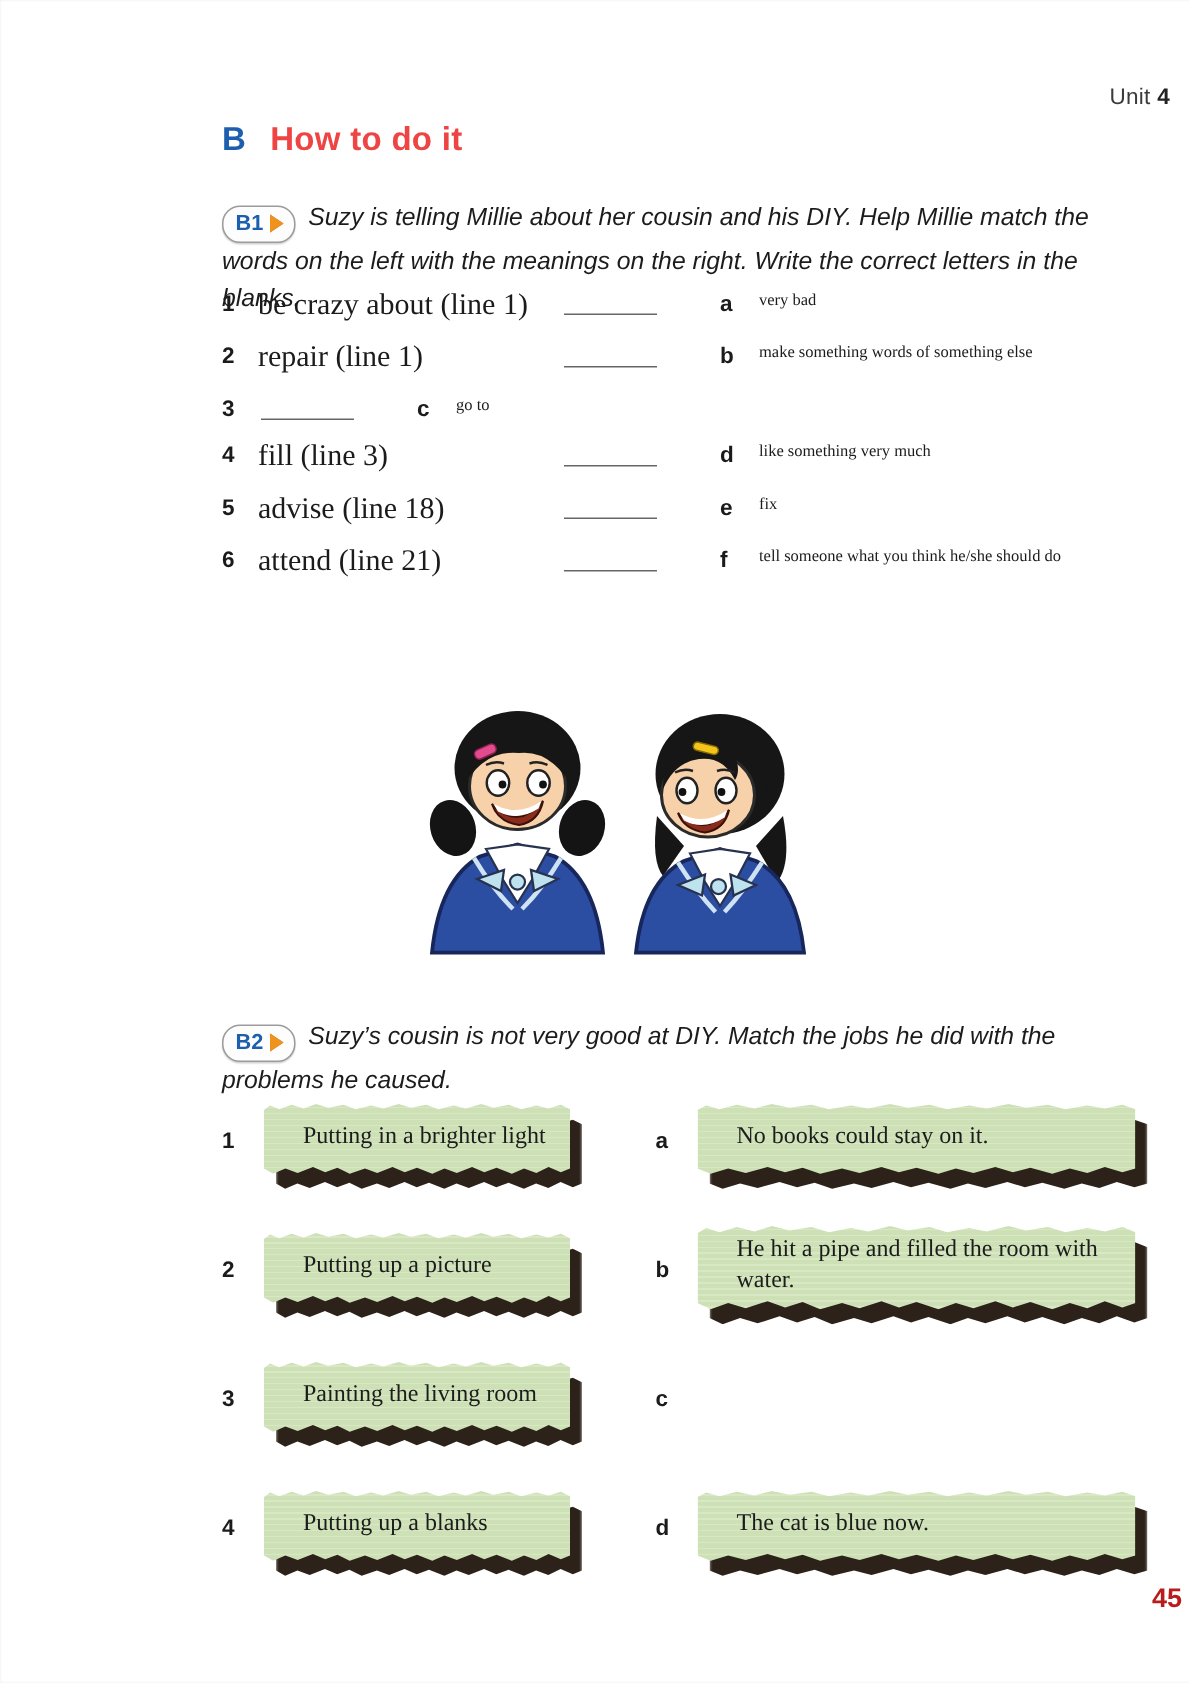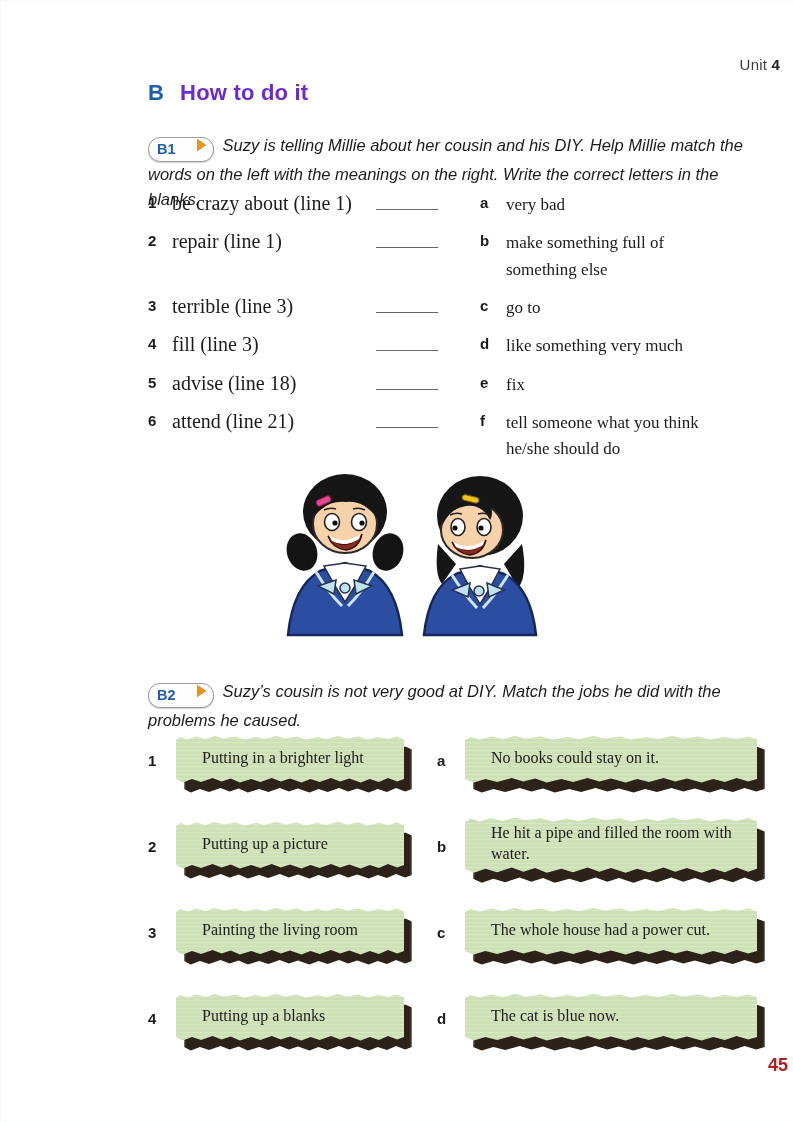--- a/index.html
+++ b/index.html
@@ -18,24 +18,24 @@
     position:absolute;top:56px;right:50px;
     font-size:15px;color:#3b3b3b;letter-spacing:.2px;
   }
   .unit-header .unit-num{font-weight:bold;color:#222;}
   .section-title{
     position:absolute;top:80px;left:148px;
     font-size:22px;font-weight:bold;display:flex;gap:16px;
     letter-spacing:.2px;
   }
   .sec-letter{color:#1d5fae;}
-  .sec-name{color:#6d28d9;}
+  .sec-name{color:#ef4444;}
   
   .badge{
-    display:inline-flex;align-items:flex-start;gap:21px;
+    display:inline-flex;align-items:center;gap:4px;
     border:1.5px solid #9b9b9b;border-radius:12px;
     background:#fdfdfd;
     padding:1px 7px 1px 8px;
     margin-right:9px;
     vertical-align:-3px;
     box-shadow:0 1px 1px rgba(0,0,0,.18);
   }
   .badge-label{color:#1d5fae;font-weight:bold;font-size:14.5px;font-style:normal;}
   .play-arrow{
     width:0;height:0;
@@ -63,33 +63,33 @@
     font-family:"Liberation Serif", serif;font-size:20px;
   }
   .m-blank{
     width:62px;flex:none;
     border-bottom:1.5px solid #666;
     height:17px;margin-left:2px;
   }
   .m-letter{width:26px;flex:none;margin-left:42px;font-weight:bold;font-size:15px;padding-top:2px;}
   .m-def{
     width:218px;flex:none;
-    font-family:"Liberation Serif", serif;font-size:17px;line-height:1.55;
+    font-family:"Liberation Serif", serif;font-size:11px;line-height:1.55;
   }
   
   .illustration{position:absolute;top:460px;left:258px;}
   
   .strip-grid{position:absolute;top:730px;left:140px;width:600px;}
   .strip-row{display:flex;align-items:center;margin-bottom:26px;min-height:60px;}
   .strip-cell-left{display:flex;align-items:center;width:297px;flex:none;}
   .strip-cell-right{display:flex;align-items:center;flex:1;}
   .s-num,.s-letter{width:22px;flex:none;font-weight:bold;font-size:15px;margin-left:8px;}
   .s-letter{margin-left:0;}
   .strip{position:relative;margin-left:6px;}
-  .strip-left{width:228px;}
+  .strip-left{width:204px;}
   .strip-right{width:292px;}
   .strip::before{
     content:"";
     position:absolute;inset:0;
     background:#2c2219;
     transform:translate(8px,10px);
     clip-path:polygon(0% 10%,2% 4%,5% 9%,9% 3%,13% 8%,17% 2%,21% 7%,26% 3%,30% 9%,35% 4%,39% 8%,44% 2%,48% 7%,53% 3%,57% 9%,62% 4%,66% 8%,71% 2%,75% 7%,80% 3%,84% 9%,89% 4%,93% 8%,97% 3%,100% 9%,100% 88%,97% 93%,93% 86%,89% 94%,85% 88%,81% 95%,76% 87%,72% 93%,68% 86%,63% 94%,59% 88%,55% 95%,50% 87%,46% 93%,42% 86%,37% 94%,33% 88%,28% 95%,24% 87%,20% 93%,16% 86%,11% 94%,7% 88%,3% 95%,0% 88%);
     filter:blur(1px);
   }
   .strip-body{
@@ -138,26 +138,25 @@
       <span class="m-blank"></span>
       <span class="m-letter">a</span>
       <span class="m-def">very bad</span>
     </div>
 
     <div class="match-row">
       <span class="m-num">2</span>
       <span class="m-term">repair (line 1)</span>
       <span class="m-blank"></span>
       <span class="m-letter">b</span>
-      <span class="m-def">make something full of something else</span>
+      <span class="m-def">make something words of something else</span>
     </div>
 
     <div class="match-row">
       <span class="m-num">3</span>
-      <span class="m-term">terrible (line 3)</span>
       <span class="m-blank"></span>
       <span class="m-letter">c</span>
       <span class="m-def">go to</span>
     </div>
 
     <div class="match-row">
       <span class="m-num">4</span>
       <span class="m-term">fill (line 3)</span>
       <span class="m-blank"></span>
       <span class="m-letter">d</span>
@@ -273,23 +272,20 @@
 
     <div class="strip-row">
       <div class="strip-cell-left">
         <span class="s-num">3</span>
         <div class="strip strip-left">
           <div class="strip-body">Painting the living room</div>
         </div>
       </div>
       <div class="strip-cell-right">
         <span class="s-letter">c</span>
-        <div class="strip strip-right">
-          <div class="strip-body">The whole house had a power cut.</div>
-        </div>
       </div>
     </div>
 
     <div class="strip-row">
       <div class="strip-cell-left">
         <span class="s-num">4</span>
         <div class="strip strip-left">
           <div class="strip-body">Putting up a blanks</div>
         </div>
       </div>

